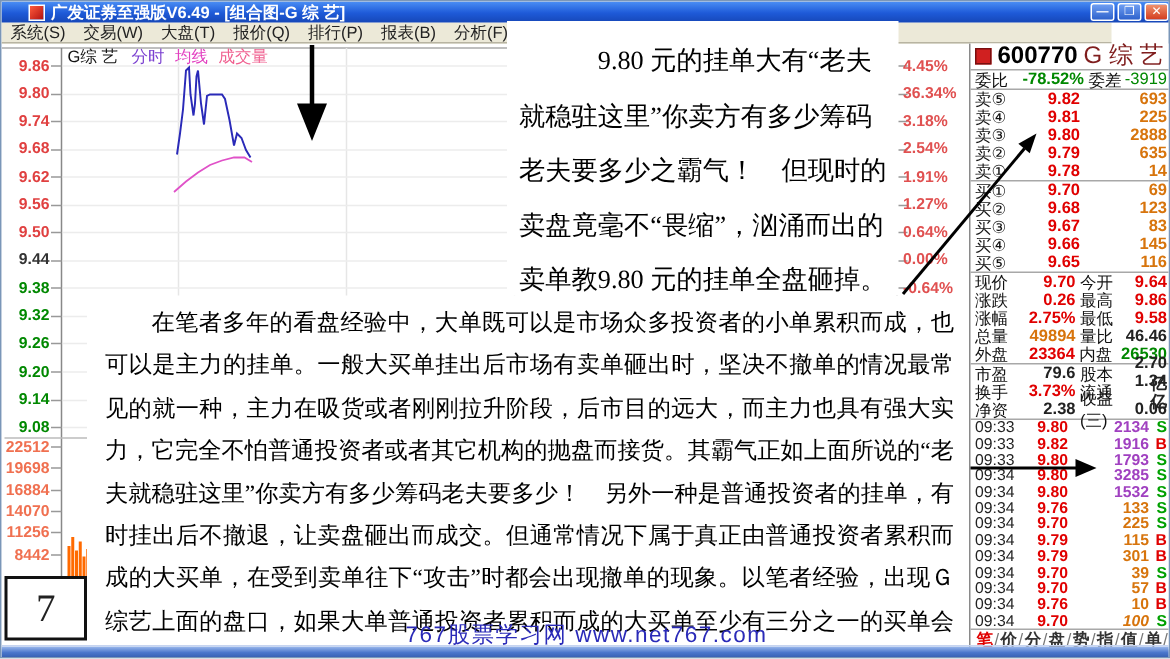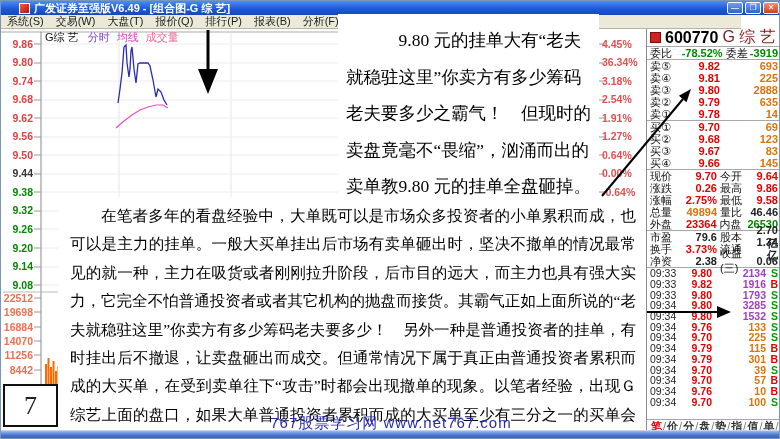--- a/index.html
+++ b/index.html
@@ -46,21 +46,21 @@
   .quote-panel{position:absolute;left:645px;top:28px;width:135px;height:404px;background:#fff;border-left:1px solid #8a8a8a;
                z-index:2;display:flex;flex-direction:column;font-size:11px;box-sizing:border-box;}
   .q-header{height:18px;display:flex;align-items:center;gap:4px;padding:0 3px;border-bottom:1px solid #a8a8a8;box-sizing:border-box;}
   .q-icon{width:11px;height:11px;background:#d02020;border:1px solid #7a0e0e;box-sizing:border-box;flex:0 0 auto;}
   .q-code{font-weight:bold;font-size:16px;color:#000;}
   .q-name{font-size:16px;color:#7f1d1d;white-space:nowrap;}
   .q-ratio{height:13px;display:flex;align-items:center;padding:0 3px;border-bottom:1px solid #a8a8a8;box-sizing:border-box;}
   .q-ratio .sl{width:26px;color:#111;}
   .q-ratio .sv{width:52px;text-align:right;font-weight:bold;}
   .q-ratio .sl2{width:26px;margin-left:3px;color:#111;}
-  .q-ratio .sv2{flex:1;text-align:right;font-weight:bold;}
+  .q-ratio .sv2{flex:1;text-align:right;font-weight:normal;}
   .q-block{border-bottom:1px solid #a8a8a8;}
   .q-row{height:12px;display:flex;align-items:center;padding:0 3px;box-sizing:border-box;}
   .q-row .lbl{width:30px;color:#111;}
   .q-row .prc{width:40px;text-align:right;font-weight:bold;color:#e00000;}
   .q-row .qty{flex:1;text-align:right;font-weight:bold;color:#d7740c;}
   .q-stat{height:12px;display:flex;align-items:center;padding:0 3px;box-sizing:border-box;}
   .q-stat .sl{width:27px;color:#111;}
   .q-stat .sv{width:40px;text-align:right;font-weight:bold;}
   .q-stat .sl2{width:28px;margin-left:3px;color:#111;}
   .q-stat .sv2{flex:1;text-align:right;font-weight:bold;}
@@ -305,20 +305,25 @@
         <div class="q-row">
           <span class="lbl">买③</span>
           <span class="prc">9.67</span>
           <span class="qty">83</span>
         </div>
         <div class="q-row">
           <span class="lbl">买④</span>
           <span class="prc">9.66</span>
           <span class="qty">145</span>
         </div>
+        <div class="q-row">
+          <span class="lbl">买⑤</span>
+          <span class="prc">9.65</span>
+          <span class="qty">116</span>
+        </div>
       </div>
     <div class="q-block">
 
     <div class="q-stat">
           <span class="sl">现价</span>
           <span class="sv" style="color: rgb(224, 0, 0);">9.70</span>
           <span class="sl2">今开</span>
           <span class="sv2" style="color: rgb(224, 0, 0);">9.64</span>
         </div>
         <div class="q-stat">
@@ -437,21 +442,21 @@
         </div>
         <div class="q-tick">
           <span class="tt">09:34</span>
           <span class="tp" style="color: rgb(224, 0, 0);">9.76</span>
           <span class="tv" style="color: rgb(215, 116, 12);">10</span>
           <span class="ts" style="color: rgb(224, 0, 0);">B</span>
         </div>
         <div class="q-tick">
           <span class="tt">09:34</span>
           <span class="tp" style="color: rgb(224, 0, 0);">9.70</span>
-          <span class="tv" style="color: rgb(215, 116, 12);">100</span>
+          <span class="tv" style="color: rgb(215, 116, 12); font-style: italic;">100</span>
           <span class="ts" style="color: rgb(0, 160, 0);">S</span>
         </div>
       </div>
     <div class="q-tabs">
 
     <span class="q-tab" style="color: rgb(224, 0, 0);">笔</span>
         <span class="q-tab" style="color: rgb(51, 51, 51);">价</span>
         <span class="q-tab" style="color: rgb(51, 51, 51);">分</span>
         <span class="q-tab" style="color: rgb(51, 51, 51);">盘</span>
         <span class="q-tab" style="color: rgb(51, 51, 51);">势</span>

